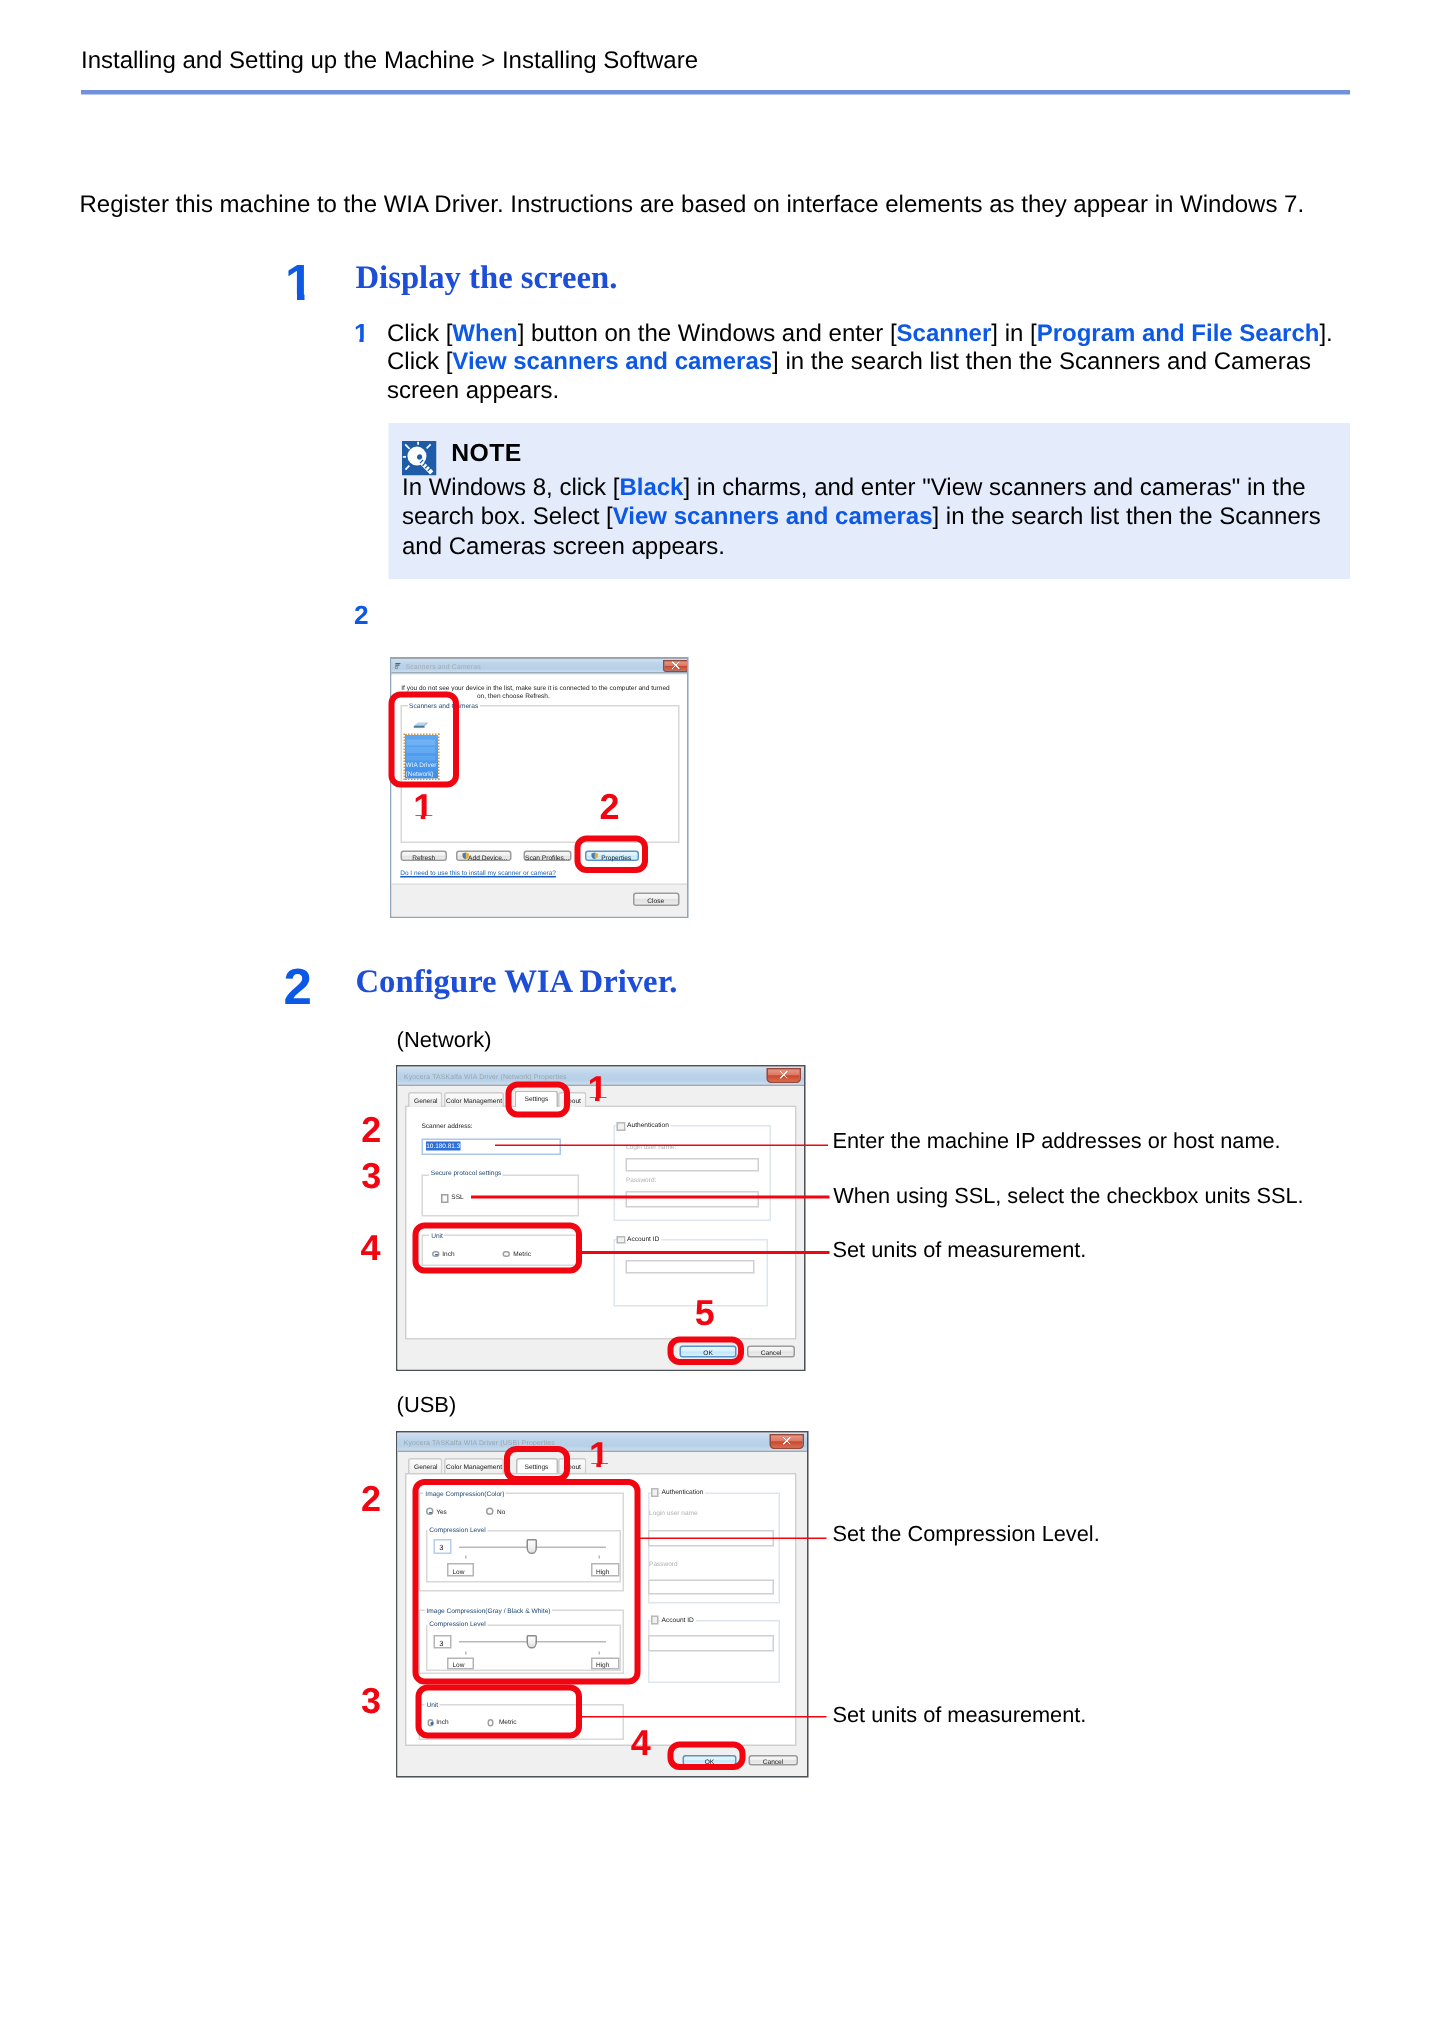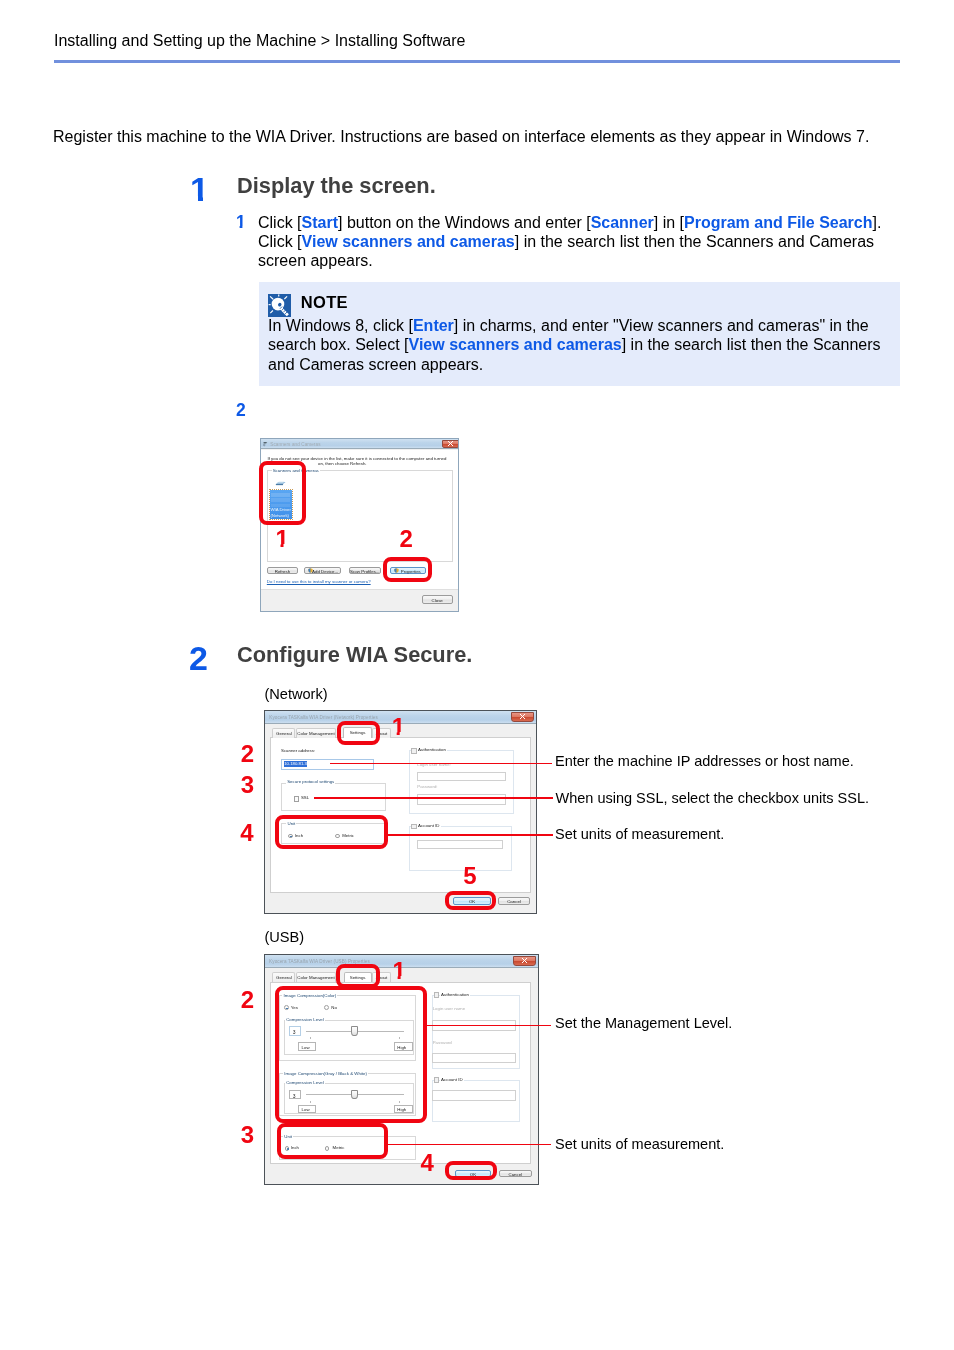--- a/index.html
+++ b/index.html
@@ -4,21 +4,21 @@
 <style>
   html,body{margin:0;padding:0;}
   body{width:954px;height:1350px;background:#fff;font-family:"Liberation Sans",sans-serif;color:#000;overflow:hidden;position:relative;
        -webkit-font-smoothing:antialiased;}
   .page{position:absolute;left:0;top:0;width:954px;height:1350px;}
   .breadcrumb{position:absolute;left:54px;top:32px;font-size:16px;line-height:18px;color:#000;white-space:nowrap;}
   .rule{position:absolute;left:54px;top:60px;width:846px;height:3px;background:#7190dd;}
   .title{position:absolute;left:53px;top:82px;font-size:32px;line-height:34px;font-weight:bold;color:#0d59e6;letter-spacing:0.45px;white-space:nowrap;}
   .intro{position:absolute;left:53px;top:127px;font-size:16px;line-height:19px;white-space:nowrap;}
   .step-num{position:absolute;font-size:34px;line-height:34px;font-weight:bold;color:#0d59e6;}
-  .step-head{position:absolute;font-size:21.8px;line-height:23px;font-weight:bold;color:#404040;letter-spacing:0px;white-space:nowrap;}
+  .step-head{position:absolute;font-size:21.8px;line-height:23px;font-weight:bold;color:#1d4ed8;letter-spacing:0px;white-space:nowrap;font-family:Liberation Serif, serif;}
 
   .sub{position:absolute;font-size:16px;line-height:19.2px;color:#000;}
   .sub-num{position:absolute;font-size:17.5px;line-height:19.2px;font-weight:bold;color:#0d59e6;}
   b.blue{color:#0d59e6;font-weight:bold;}
 
   .note{position:absolute;left:259px;top:282px;width:641px;height:104px;background:#e4ebfb;}
   .note-title{position:absolute;left:41.8px;top:10.5px;font-size:16.5px;line-height:18px;font-weight:bold;color:#000;letter-spacing:0.3px;}
   .note-icon{position:absolute;left:8.8px;top:11.5px;width:23px;height:23px;line-height:0;}
   .note-body{position:absolute;left:9px;top:34px;width:625px;font-size:16px;line-height:19.3px;color:#000;}
 
@@ -76,21 +76,21 @@
 
 <div class="page">
   <div class="breadcrumb">Installing and Setting up the Machine &gt; Installing Software</div>
   <div class="rule"></div>
   <div class="intro">Register this machine to the WIA Driver. Instructions are based on interface elements as they appear in Windows 7.</div>
 
   <div class="step-num one-lg" style="left:190px;top:172px;">1</div>
   <div class="step-head" style="left:237px;top:174px;">Display the screen.</div>
 
   <div class="sub-num one-sm" style="left:236px;top:213px;">1</div>
-  <div class="sub" style="left:258px;top:213px;width:640px;">Click [<b class="blue">Start</b>] button on the Windows and enter [<b class="blue">Scanner</b>] in [<b class="blue">Program and File Search</b>].<br>Click [<b class="blue">View scanners and cameras</b>] in the search list then the Scanners and Cameras<br>screen appears.</div>
+  <div class="sub" style="left:258px;top:213px;width:640px;">Click [<b class="blue">When</b>] button on the Windows and enter [<b class="blue">Scanner</b>] in [<b class="blue">Program and File Search</b>].<br>Click [<b class="blue">View scanners and cameras</b>] in the search list then the Scanners and Cameras<br>screen appears.</div>
 
   <div class="note">
     <span class="note-icon">
       <svg viewBox="0 0 24 24" width="23" height="23" aria-hidden="true">
         <rect x="0" y="0" width="24" height="24" fill="#1f5ca8"></rect>
         <g stroke="#ffffff" stroke-width="1.2" stroke-linecap="butt" fill="none">
           <line x1="2.2" y1="2.4" x2="5.3" y2="5.5"></line>
           <line x1="11.2" y1="0.6" x2="11.2" y2="2.6"></line>
           <line x1="19.9" y1="2.4" x2="17.1" y2="5.2"></line>
           <line x1="0.6" y1="11.1" x2="2.8" y2="11.1"></line>
@@ -101,21 +101,21 @@
         <g stroke="#1f5ca8" stroke-width="0.9" fill="none">
           <line x1="14.7" y1="13.1" x2="12.5" y2="15.4"></line>
           <line x1="16.5" y1="14.9" x2="14.3" y2="17.2"></line>
           <line x1="18.3" y1="16.7" x2="16.1" y2="19.0"></line>
           <line x1="20.1" y1="18.5" x2="17.9" y2="20.8"></line>
         </g>
         <path d="M11.2 9.6 q1.6 -1.0 2.6 0.4 q0.9 1.4 -0.4 2.5 q-1.3 1.1 -2.5 0.0 q-1.2 -1.1 0.3 -2.9 Z" fill="#1f5ca8"></path>
       </svg>
     </span>
     <span class="note-title">NOTE</span>
-    <div class="note-body">In Windows 8, click [<b class="blue">Enter</b>] in charms, and enter "View scanners and cameras" in the<br>search box. Select [<b class="blue">View scanners and cameras</b>] in the search list then the Scanners<br>and Cameras screen appears.</div>
+    <div class="note-body">In Windows 8, click [<b class="blue">Black</b>] in charms, and enter "View scanners and cameras" in the<br>search box. Select [<b class="blue">View scanners and cameras</b>] in the search list then the Scanners<br>and Cameras screen appears.</div>
   </div>
 
   <div class="sub-num" style="left:236px;top:401px;">2</div>
 
   <div class="win" style="left:260px;top:438px;width:199px;height:174px;">
     <div class="win-tb">
       <span class="win-ico">
         <svg viewBox="0 0 16 16" width="6" height="6">
             <g fill="#55656f">
               <path d="M1.5 2.5h10l-3 3h-7z"></path>
@@ -168,21 +168,21 @@
       <div class="wbtn" style="left:161.7px;top:5.1px;width:31px;height:9px;line-height:9px;">Close</div>
     </div>
   </div>
 
   <div class="redbox" style="left:259px;top:461px;width:47px;height:64px;"></div>
   <div class="redbox" style="left:382.5px;top:556.8px;width:49px;height:25px;"></div>
   <div class="rednum one" style="left:275.5px;top:527px;">1</div>
   <div class="rednum" style="left:399.6px;top:527.2px;">2</div>
 
   <div class="step-num" style="left:189px;top:641px;">2</div>
-  <div class="step-head" style="left:237px;top:643px;">Configure WIA Secure.</div>
+  <div class="step-head" style="left:237px;top:643px;">Configure WIA Driver.</div>
 
   <div class="caption" style="left:264.4px;top:686px;">(Network)</div>
   <div class="caption" style="left:264.4px;top:928.5px;">(USB)</div>
 
   <div class="win win-glass" style="left:263.7px;top:710.3px;width:273.4px;height:203.3px;">
     <div class="win-tb" style="height:14px;">
       <span class="win-tb-text" style="left:5.6px;top:4.2px;">Kyocera TASKalfa WIA Driver (Network) Properties</span>
       <span class="win-close" style="right:3.1px;top:0.8px;width:22.6px;height:9.6px;border-radius:0 0 3px 3px;"></span>
     </div>
     <div class="win-body" style="top:-1px;bottom:-1px;background:#f0f0f0;">
@@ -323,16 +323,16 @@
   <div class="redbox" style="left:274.5px;top:986.4px;width:152px;height:136.3px;"></div>
   <div class="redbox" style="left:277.2px;top:1122.9px;width:110.4px;height:36.5px;"></div>
   <div class="redbox" style="left:444.5px;top:1161.2px;width:52.5px;height:19px;"></div>
   <div class="rednum one" style="left:392.6px;top:959px;">1</div>
   <div class="rednum" style="left:240.7px;top:987.5px;">2</div>
   <div class="rednum" style="left:240.7px;top:1122.7px;">3</div>
   <div class="rednum" style="left:420.5px;top:1151.2px;">4</div>
   <div class="redline" style="left:426px;top:1024.5px;width:125px;height:1.6px;"></div>
   <div class="redline" style="left:387px;top:1143.6px;width:163.5px;height:1.6px;"></div>
 
-  <div class="callout" style="left:555px;top:1015px;">Set the Management Level.</div>
+  <div class="callout" style="left:555px;top:1015px;">Set the Compression Level.</div>
   <div class="callout" style="left:555px;top:1136px;">Set units of measurement.</div>
 
 </div>
 
 </body></html>

